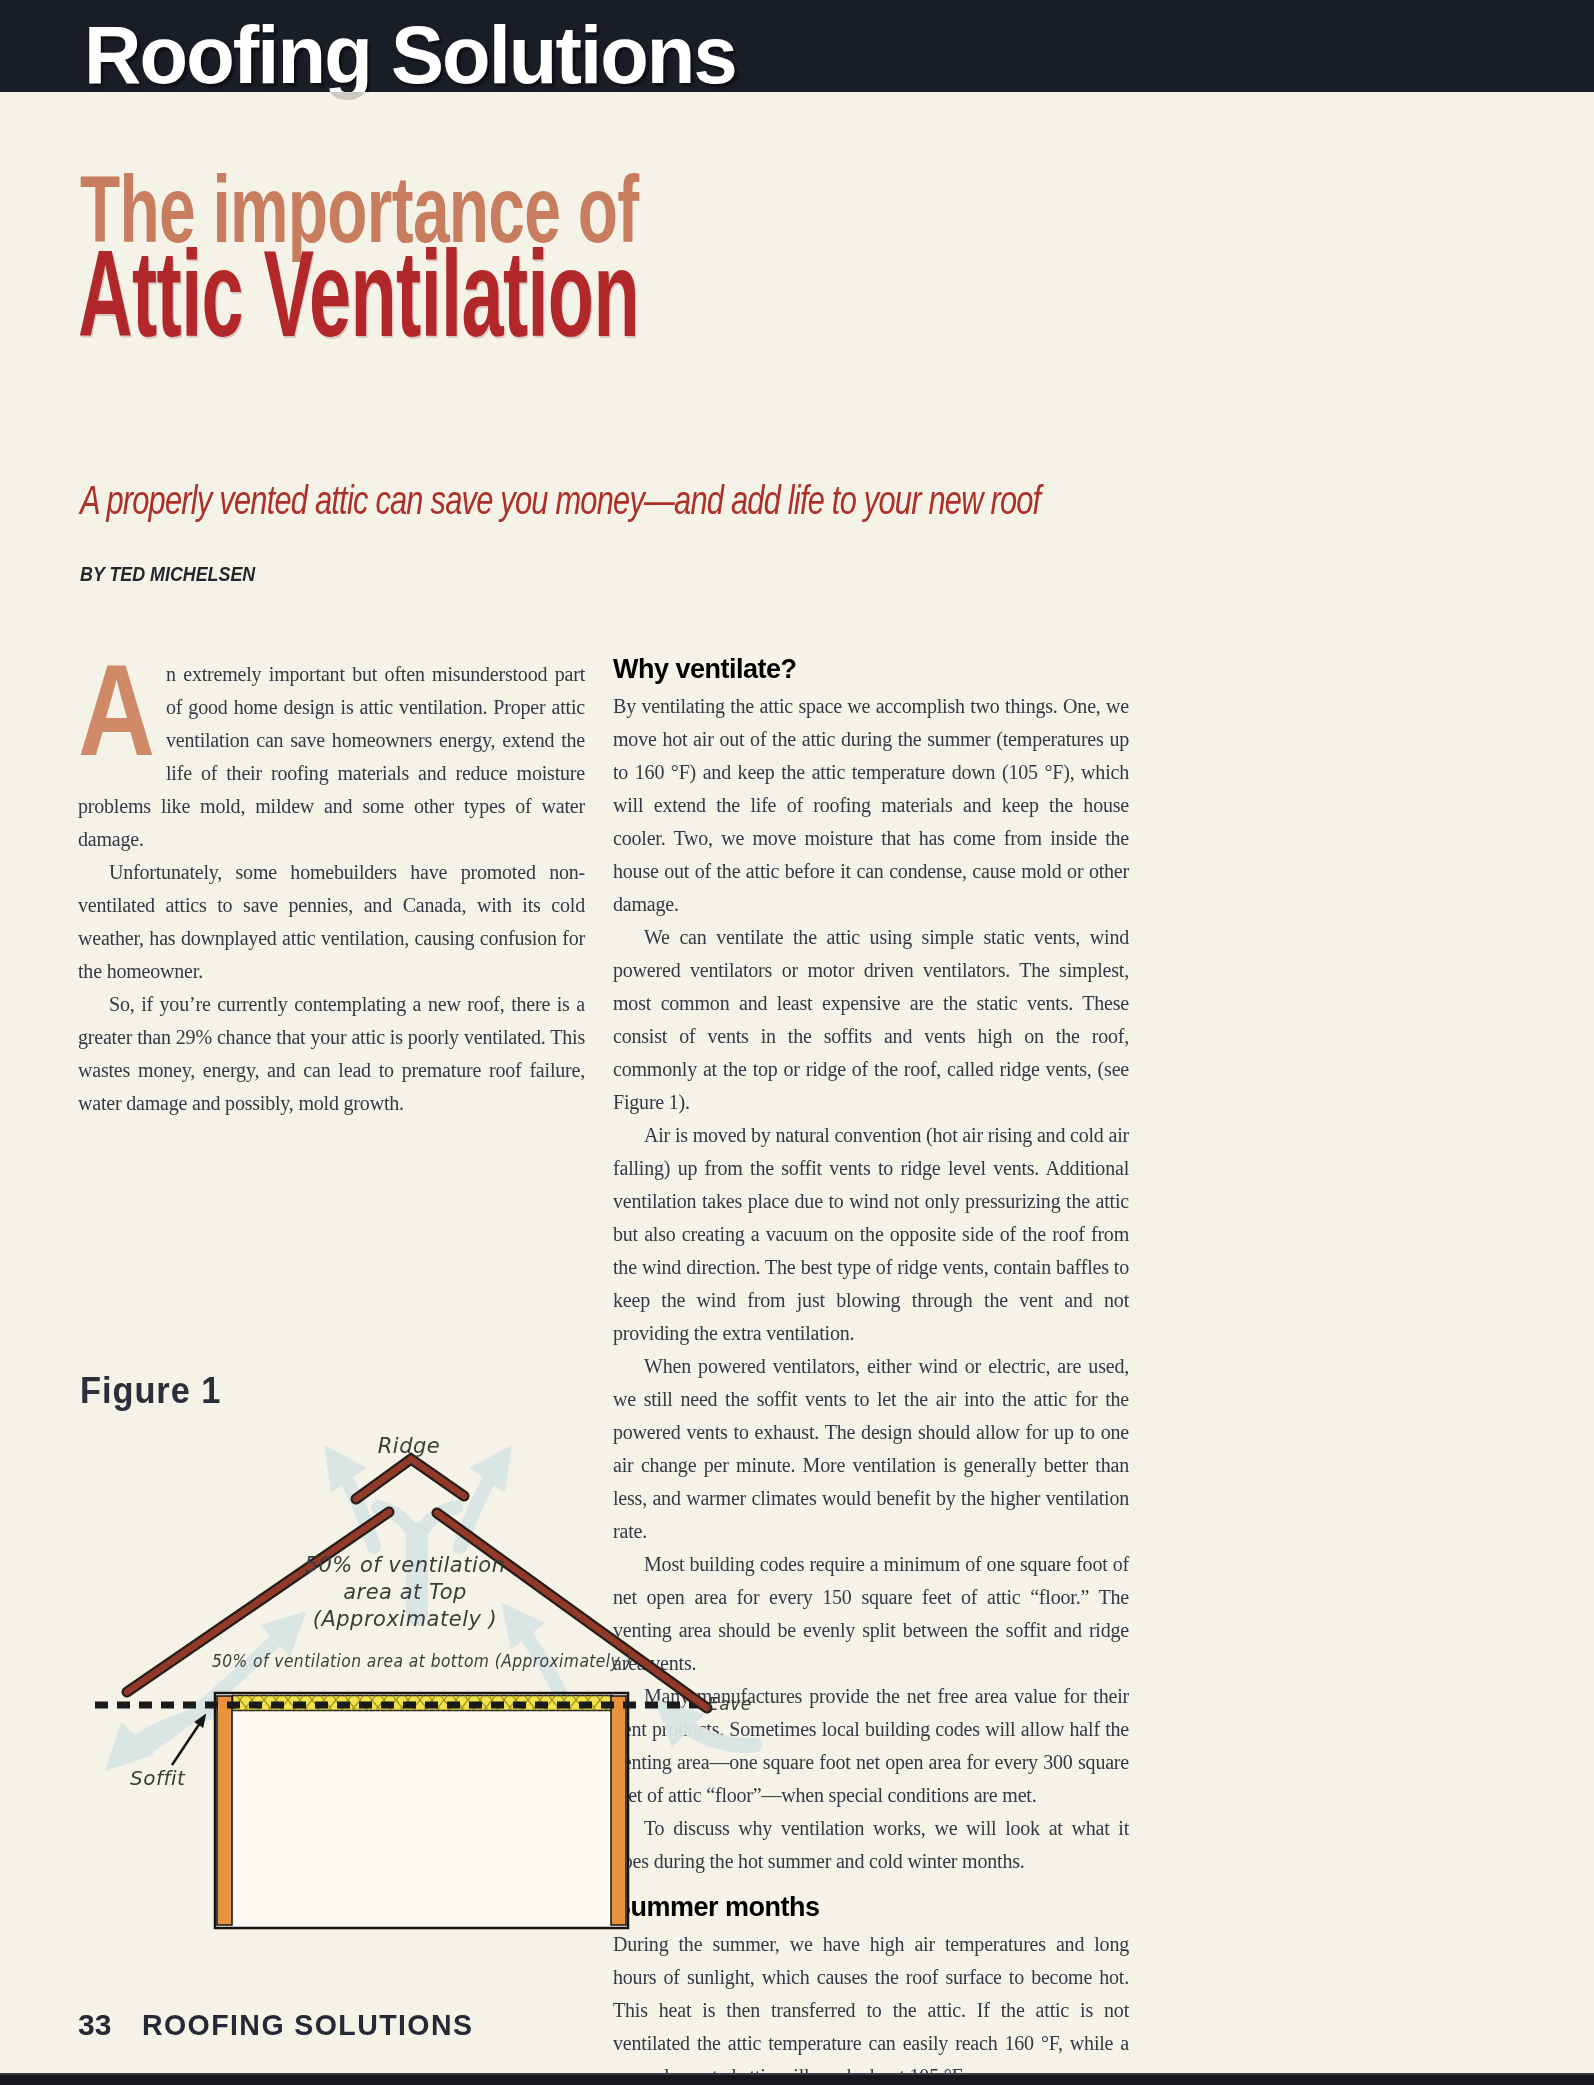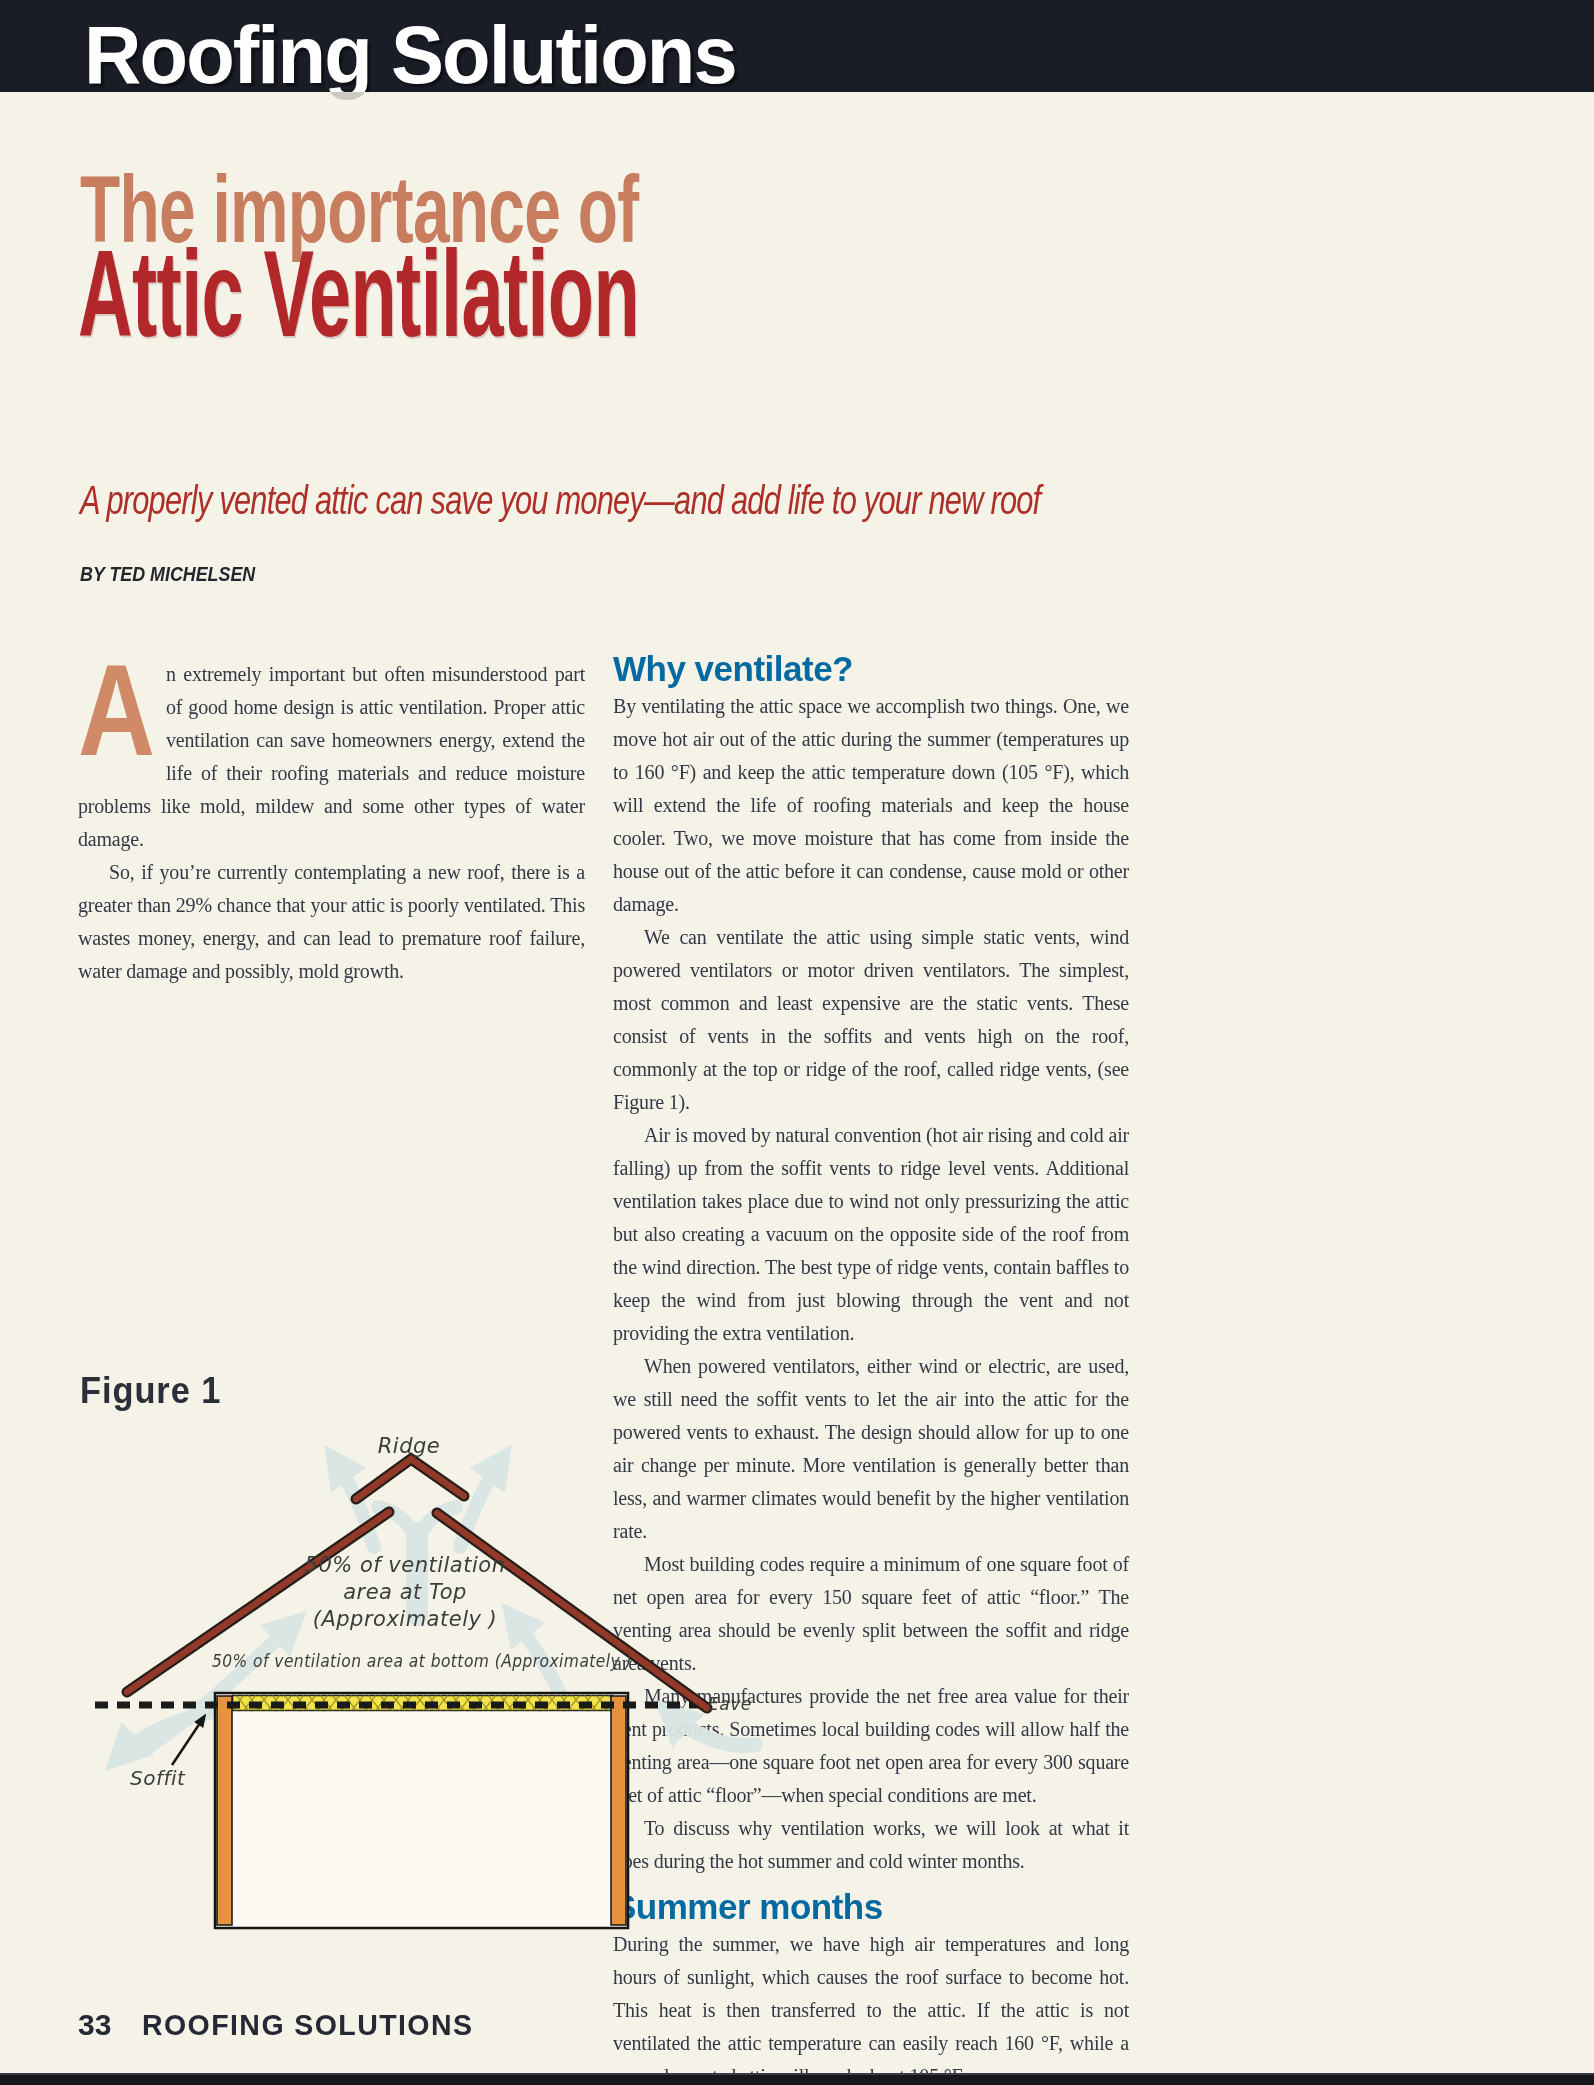--- a/index.html
+++ b/index.html
@@ -64,21 +64,21 @@
   .col p { margin:0; }
   .col p.indent { text-indent:1.55em; }
   .dropcap {
     float:left; font-family:"Liberation Sans", sans-serif; font-weight:bold;
     font-size:130px; line-height:96px; height:96px; width:84px;
     color:#d18a68; transform:scaleX(.82); transform-origin:left top;
     margin:4px 4px 0 0;
   }
   .col-head {
     font-family:"Liberation Sans", sans-serif; font-weight:bold;
-    font-size:35px; line-height:28px; color:#0369a1;
+    font-size:27px; line-height:28px; color:#000000;
     margin:0 0 7px 0; text-align:left; letter-spacing:-0.5px;
   }
   .col-head.second { margin-top:15px; }
   
   .figure-heading {
     position:absolute; left:80px; top:1370px;
     font-family:"Liberation Sans", sans-serif; font-weight:bold;
     font-size:37px; color:#2b2f3a; letter-spacing:1px;
     transform:scaleX(.93); transform-origin:left top; white-space:nowrap;
   }
@@ -110,20 +110,21 @@
   <div class="banner-text">Roofing Solutions</div>
 </div>
 
 <div class="title1">The importance of</div>
 <div class="title2">Attic Ventilation</div>
 <div class="subtitle">A properly vented attic can save you money—and add life to your new roof</div>
 <div class="byline">BY TED MICHELSEN</div>
 
 <div class="col col-left">
   <p><span class="dropcap">A</span><span>n extremely important but often misunderstood part of good home design is attic ventilation. Proper attic ventilation can save homeowners energy, extend the life of their roofing materials and reduce moisture problems like mold, mildew and some other types of water damage.</span></p>
+  <p class="indent">Unfortunately, some homebuilders have promoted non-ventilated attics to save pennies, and Canada, with its cold weather, has downplayed attic ventilation, causing confusion for the homeowner.</p>
   <p class="indent">So, if you’re currently contemplating a new roof, there is a greater than 29% chance that your attic is poorly ventilated. This wastes money, energy, and can lead to premature roof failure, water damage and possibly, mold growth.</p>
 </div>
 
 <div class="col col-right">
   <h3 class="col-head">Why ventilate?</h3>
   <p>By ventilating the attic space we accomplish two things. One, we move hot air out of the attic during the summer (temperatures up to 160 °F) and keep the attic temperature down (105 °F), which will extend the life of roofing materials and keep the house cooler. Two, we move moisture that has come from inside the house out of the attic before it can condense, cause mold or other damage.</p>
   <p class="indent">We can ventilate the attic using simple static vents, wind powered ventilators or motor driven ventilators. The simplest, most common and least expensive are the static vents. These consist of vents in the soffits and vents high on the roof, commonly at the top or ridge of the roof, called ridge vents, (see Figure 1).</p>
   <p class="indent">Air is moved by natural convention (hot air rising and cold air falling) up from the soffit vents to ridge level vents. Additional ventilation takes place due to wind not only pressurizing the attic but also creating a vacuum on the opposite side of the roof from the wind direction. The best type of ridge vents, contain baffles to keep the wind from just blowing through the vent and not providing the extra ventilation.</p>
   <p class="indent">When powered ventilators, either wind or electric, are used, we still need the soffit vents to let the air into the attic for the powered vents to exhaust. The design should allow for up to one air change per minute. More ventilation is generally better than less, and warmer climates would benefit by the higher ventilation rate.</p>
   <p class="indent">Most building codes require a minimum of one square foot of net open area for every 150 square feet of attic “floor.” The venting area should be evenly split between the soffit and ridge area vents.</p>

